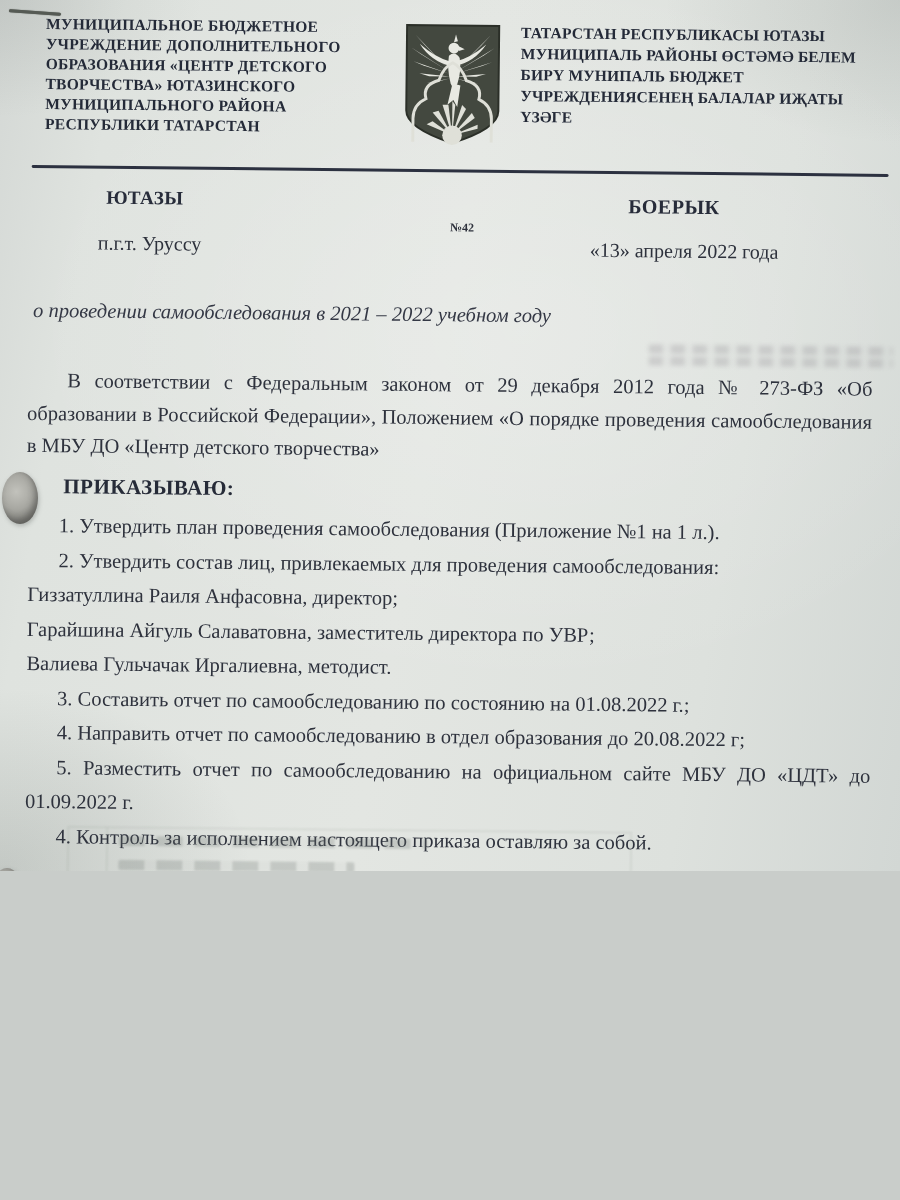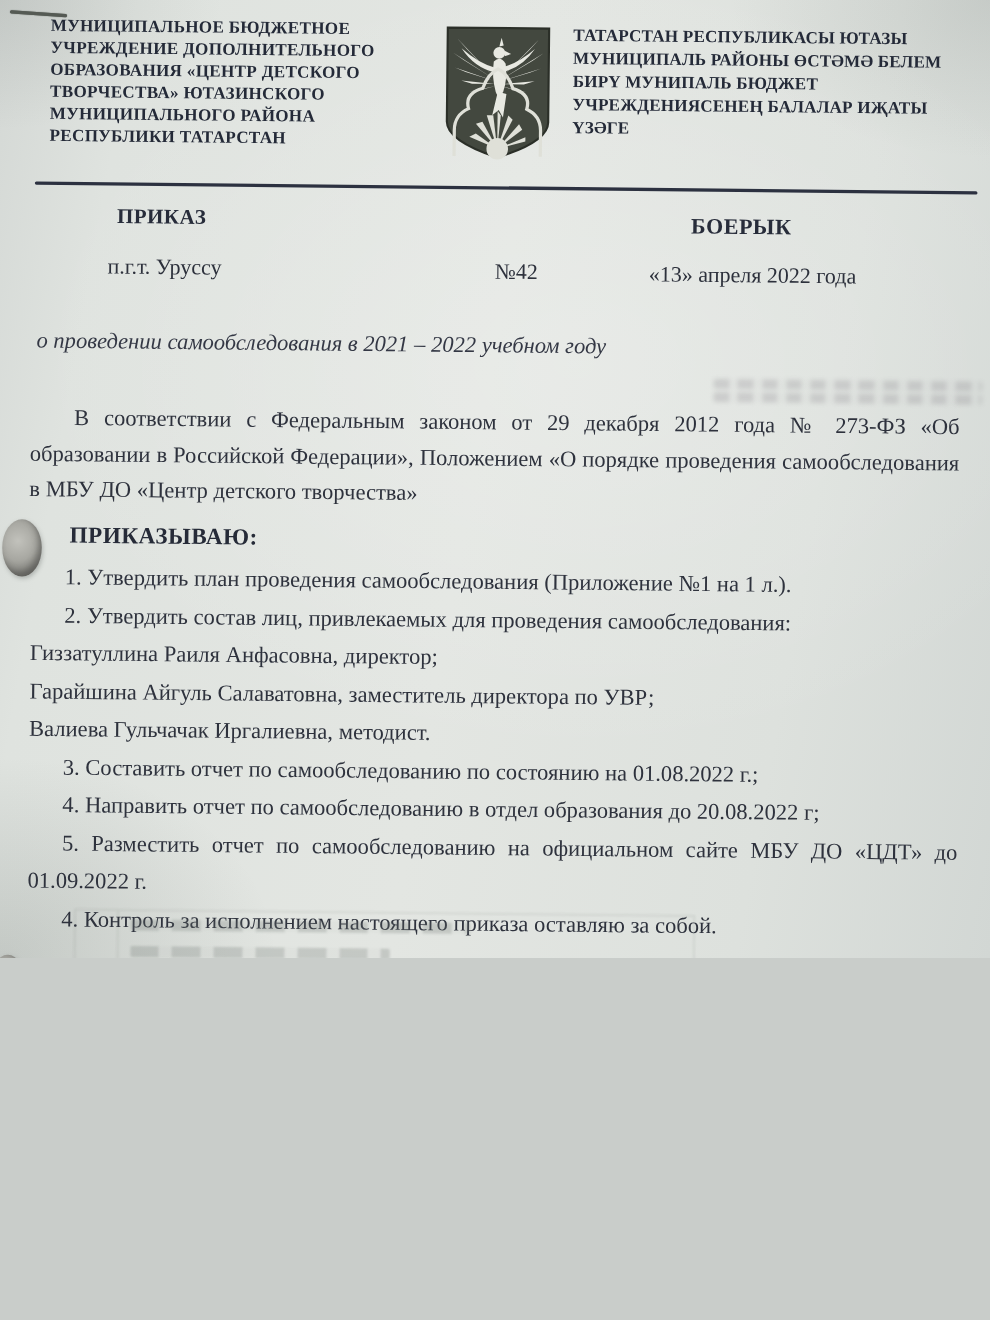--- a/index.html
+++ b/index.html
@@ -18,21 +18,21 @@
   .hdr-left{position:absolute;top:14px;left:46px;width:356px;font-size:15.5px;font-weight:bold;
     line-height:20px;letter-spacing:0.3px;color:#242a38;}
   .hdr-right{position:absolute;top:17px;left:521px;width:365px;font-size:15.5px;font-weight:bold;
     line-height:21px;letter-spacing:0.2px;color:#242a38;}
   .emblem{position:absolute;left:404px;top:18px;width:98px;height:124px;}
   .rule{position:absolute;top:165px;left:33px;width:857px;height:3px;background:#2c3140;border-radius:2px;}
   
   .t-prikaz{position:absolute;top:186px;left:108px;font-size:19px;font-weight:bold;letter-spacing:0.5px;color:#272c3a;}
   .t-boeryk{position:absolute;top:189px;left:630px;font-size:20px;font-weight:bold;letter-spacing:0.5px;color:#272c3a;}
   .t-place{position:absolute;top:231px;left:100px;font-size:20px;}
-  .t-num{position:absolute;top:232px;left:452px;font-size:20px;font-weight:normal;}
+  .t-num{position:absolute;top:216px;left:452px;font-size:12px;font-weight:bold;}
   .t-date{position:absolute;top:233px;left:592px;font-size:20px;}
   .subject{position:absolute;top:299px;left:36px;width:640px;font-size:20.5px;font-style:italic;color:#343845;}
   .preamble{position:absolute;top:364px;left:31px;width:845px;font-size:20.5px;line-height:32.5px;
     text-align:justify;text-indent:40px;color:#2e323d;}
   .command{position:absolute;top:474px;left:68px;font-size:21px;font-weight:bold;letter-spacing:0.5px;color:#262b38;}
   .doc-list{position:absolute;top:508px;left:33px;width:845px;font-size:20.5px;color:#2e323d;}
   .doc-list .line{margin:0;line-height:34.5px;text-align:justify;}
   .doc-list .line.num{text-indent:31px;}
   
   .sig-row{position:absolute;top:975px;left:243px;display:flex;align-items:flex-end;z-index:2;}
@@ -118,21 +118,21 @@
     <div class="hdr-right">
         <div class="hl">ТАТАРСТАН РЕСПУБЛИКАСЫ ЮТАЗЫ</div>
         <div class="hl">МУНИЦИПАЛЬ РАЙОНЫ  ӨСТӘМӘ БЕЛЕМ</div>
         <div class="hl">БИРҮ МУНИПАЛЬ БЮДЖЕТ</div>
         <div class="hl">УЧРЕЖДЕНИЯСЕНЕҢ БАЛАЛАР ИҖАТЫ</div>
         <div class="hl">ҮЗӘГЕ</div>
       </div>
 
     <div class="rule"></div>
 
-    <div class="t-prikaz">ПРИКАЗ</div>
+    <div class="t-prikaz">ЮТАЗЫ</div>
     <div class="t-boeryk">БОЕРЫК</div>
     <div class="t-place">п.г.т. Уруссу</div>
     <div class="t-num">№42</div>
     <div class="t-date">«13»  апреля 2022 года</div>
 
     <div class="subject">о проведении самообследования в 2021 – 2022  учебном году</div>
 
     <div class="preamble">В соответствии с Федеральным законом от 29 декабря 2012 года № 273-ФЗ «Об образовании в Российской Федерации», Положением «О порядке проведения самообследования в МБУ ДО «Центр детского творчества»</div>
 
     <div class="command">ПРИКАЗЫВАЮ:</div>

